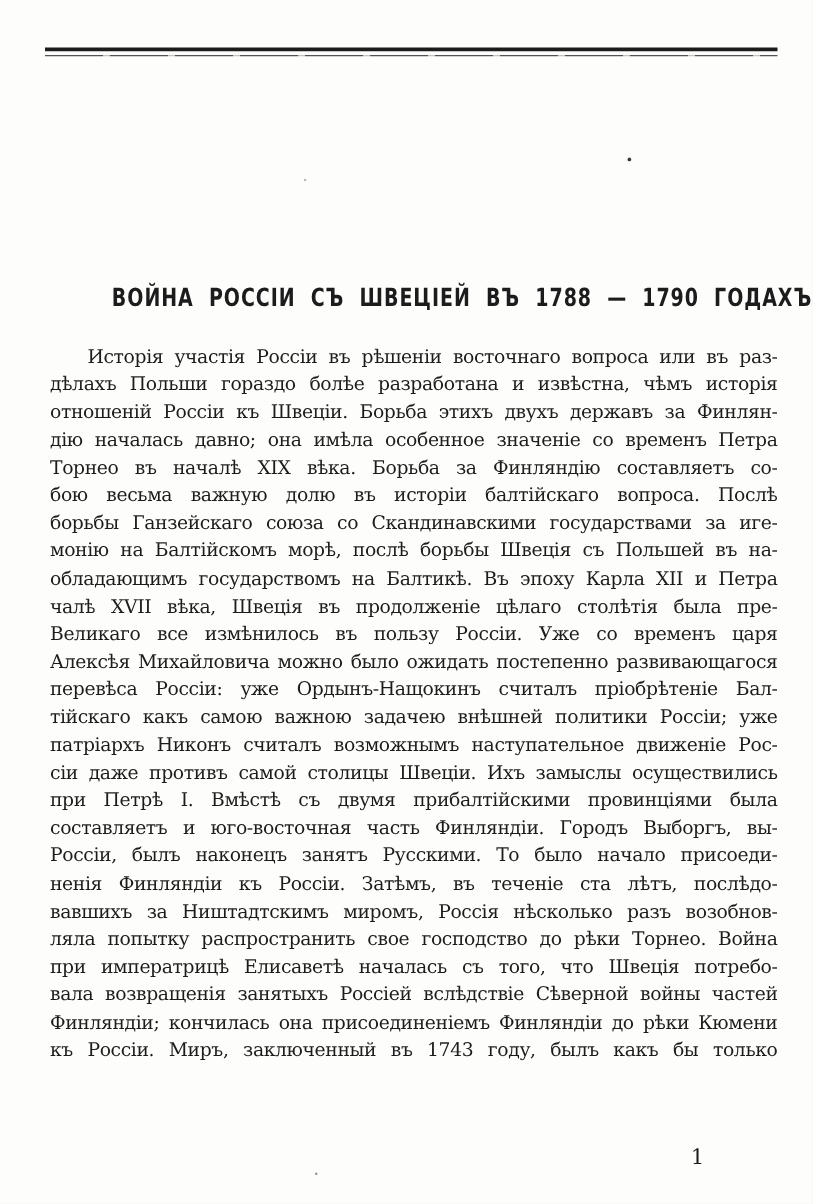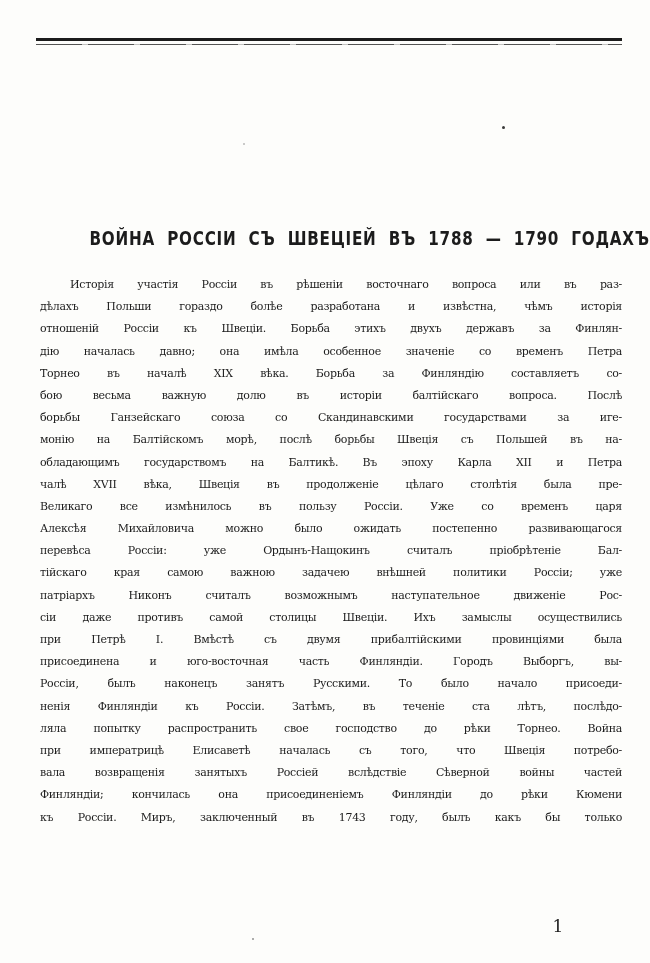--- a/index.html
+++ b/index.html
@@ -43,21 +43,21 @@
   }
   .body-text{
     position:absolute;
     top:274px;
     left:40px;
     width:582px;
   }
   .line{
     height:22.2px;
     line-height:22.2px;
-    font-size:11px;
+    font-size:15px;
     letter-spacing:-0.3px;
     white-space:nowrap;
     text-align:justify;
     text-align-last:justify;
     text-justify:inter-word;
   }
   .line.indent{padding-left:30px;width:552px;}
   .page-number{
     position:absolute;
     top:916px;left:546px;
@@ -91,27 +91,28 @@
     <div class="line">дію началась давно; она имѣла особенное значеніе со временъ Петра</div>
     <div class="line">Торнео въ началѣ XIX вѣка. Борьба за Финляндію составляетъ со-</div>
     <div class="line">бою весьма важную долю въ исторіи балтійскаго вопроса. Послѣ</div>
     <div class="line">борьбы Ганзейскаго союза со Скандинавскими государствами за иге-</div>
     <div class="line">монію на Балтійскомъ морѣ, послѣ борьбы Швеція съ Польшей въ на-</div>
     <div class="line">обладающимъ государствомъ на Балтикѣ. Въ эпоху Карла XII и Петра</div>
     <div class="line">чалѣ XVII вѣка, Швеція въ продолженіе цѣлаго столѣтія была пре-</div>
     <div class="line">Великаго все измѣнилось въ пользу Россіи. Уже со временъ царя</div>
     <div class="line">Алексѣя Михайловича можно было ожидать постепенно развивающагося</div>
     <div class="line">перевѣса Россіи: уже Ордынъ-Нащокинъ считалъ пріобрѣтеніе Бал-</div>
-    <div class="line">тійскаго края самою важною задачею внѣшней политики Россіи; уже</div>
+    <div class="line">тійскаго какъ самою важною задачею внѣшней политики Россіи; уже</div>
     <div class="line">патріархъ Никонъ считалъ возможнымъ наступательное движеніе Рос-</div>
     <div class="line">сіи даже противъ самой столицы Швеціи. Ихъ замыслы осуществились</div>
     <div class="line">при Петрѣ I. Вмѣстѣ съ двумя прибалтійскими провинціями была</div>
-    <div class="line">присоединена и юго-восточная часть Финляндіи. Городъ Выборгъ, вы-</div>
+    <div class="line">составляетъ и юго-восточная часть Финляндіи. Городъ Выборгъ, вы-</div>
     <div class="line">Россіи, былъ наконецъ занятъ Русскими. То было начало присоеди-</div>
     <div class="line">ненія Финляндіи къ Россіи. Затѣмъ, въ теченіе ста лѣтъ, послѣдо-</div>
+    <div class="line">вавшихъ за Ништадтскимъ миромъ, Россія нѣсколько разъ возобнов-</div>
     <div class="line">ляла попытку распространить свое господство до рѣки Торнео. Война</div>
     <div class="line">при императрицѣ Елисаветѣ началась съ того, что Швеція потребо-</div>
     <div class="line">вала возвращенія занятыхъ Россіей вслѣдствіе Сѣверной войны частей</div>
     <div class="line">Финляндіи; кончилась она присоединеніемъ Финляндіи до рѣки Кюмени</div>
     <div class="line">къ Россіи. Миръ, заключенный въ 1743 году, былъ какъ бы только</div>
   </div>
 
   <div class="page-number">1</div>
 
 </div>

